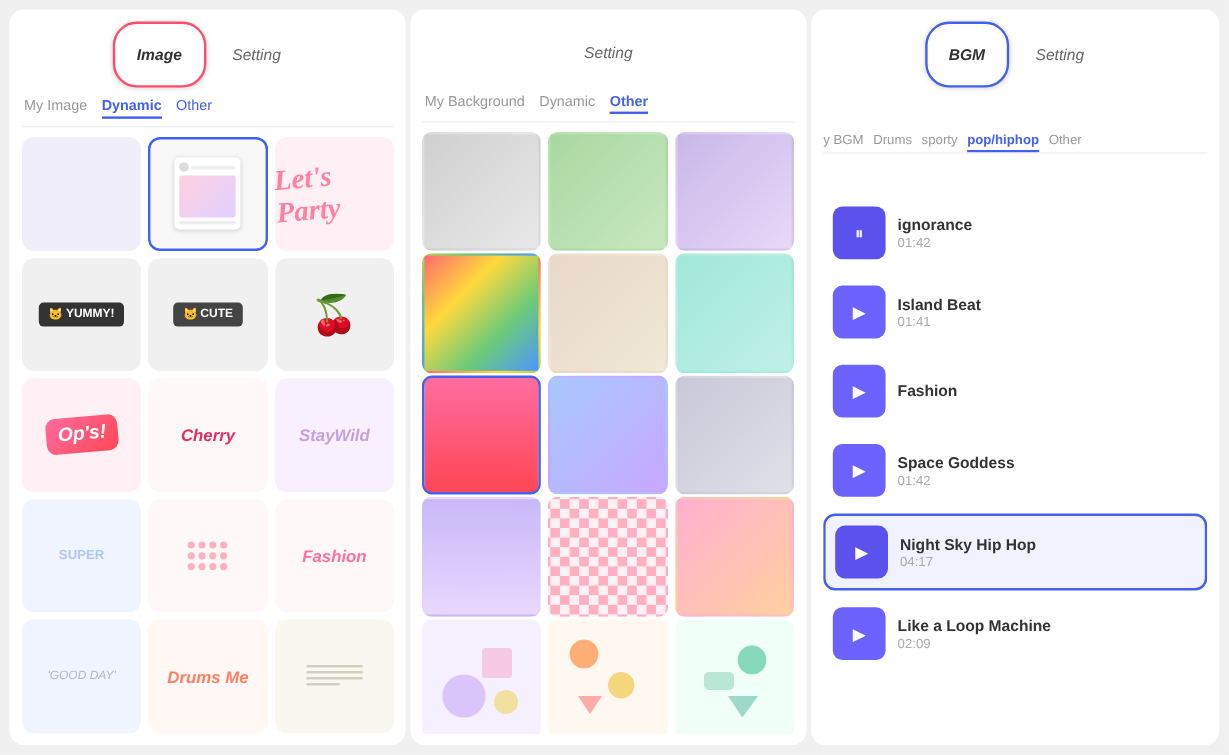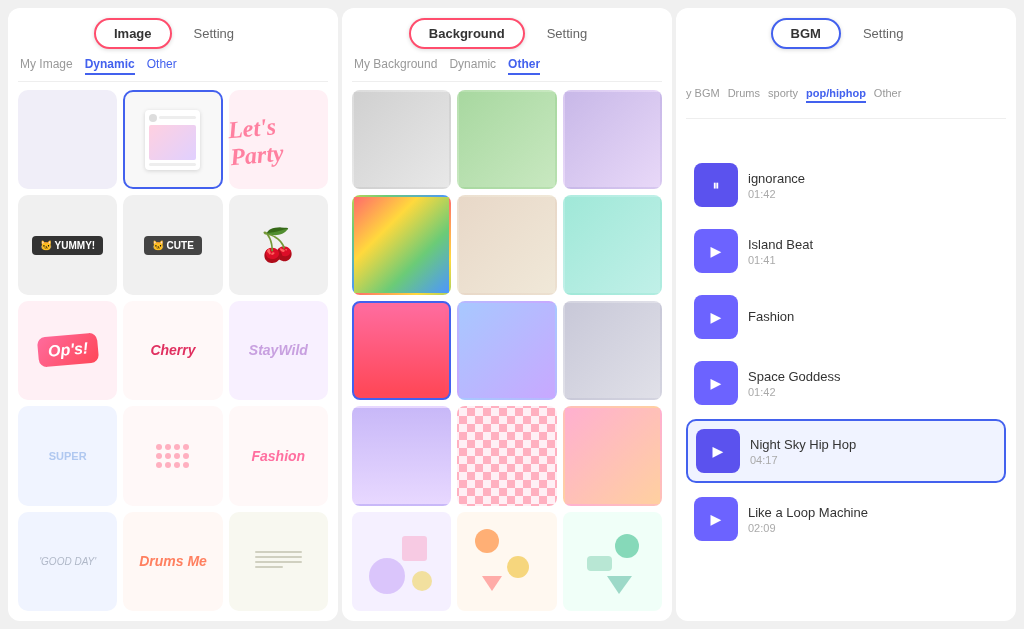--- a/index.html
+++ b/index.html
@@ -27,28 +27,29 @@
       flex-direction: column;
       overflow: hidden;
     }
     .panel-tabs {
       display: flex;
       justify-content: center;
       gap: 4px;
       margin-bottom: 8px;
     }
     .tab-btn {
-      padding: 6px 18px;
+      padding: 18px 18px;
       border-radius: 20px;
       border: none;
       font-size: 13px;
       font-weight: 500;
       cursor: pointer;
       background: transparent;
       color: #666;
+      font-style: italic;
     }
     .tab-btn.active {
       background: white;
       border: 2px solid #ff4d6d;
       color: #333;
       font-weight: 600;
       box-shadow: 0 1px 4px rgba(0,0,0,0.15);
     }
     .tab-btn.active-blue {
       background: white;
@@ -117,21 +118,21 @@
       display: flex;
       flex-direction: column;
       overflow: hidden;
       gap: 28px;
     }
     .bgm-genre-tabs {
       display: flex;
       gap: 8px;
       margin-bottom: 8px;
       border-bottom: 1px solid #eee;
-      padding-bottom: 15px;
+      padding-bottom: 0;
       overflow-x: auto;
     }
     .genre-tab {
       font-size: 11px;
       color: #999;
       cursor: pointer;
       white-space: nowrap;
       padding: 2px 0;
     }
     .genre-tab.active {
@@ -177,21 +178,21 @@
     }
     .pause-icon {
       color: white;
       font-size: 14px;
     }
     .bgm-info {
       flex: 1;
     }
     .bgm-title {
       font-size: 13px;
-      font-weight: 400;
+      font-weight: 700;
       color: #333;
       margin-bottom: 2px;
     }
     .bgm-duration {
       font-size: 11px;
       color: #aaa;
     }
 
     
     .bg-cell {
@@ -434,21 +435,20 @@
           <div class="note-line"></div>
           <div class="note-line" style="width:60%"></div>
         </div>
       </div>
 
     </div>
   </div>
 
   <div class="panel">
     <div class="panel-tabs">
-      <button class="tab-btn active">Background</button>
       <button class="tab-btn">Setting</button>
     </div>
     <div class="sub-tabs">
       <span class="sub-tab">My Background</span>
       <span class="sub-tab">Dynamic</span>
       <span class="sub-tab active" style="color:#4361ee;">Other</span>
     </div>
     <div class="grid-3">
 
       <div class="grid-item bg-cell grad-gray"></div>

